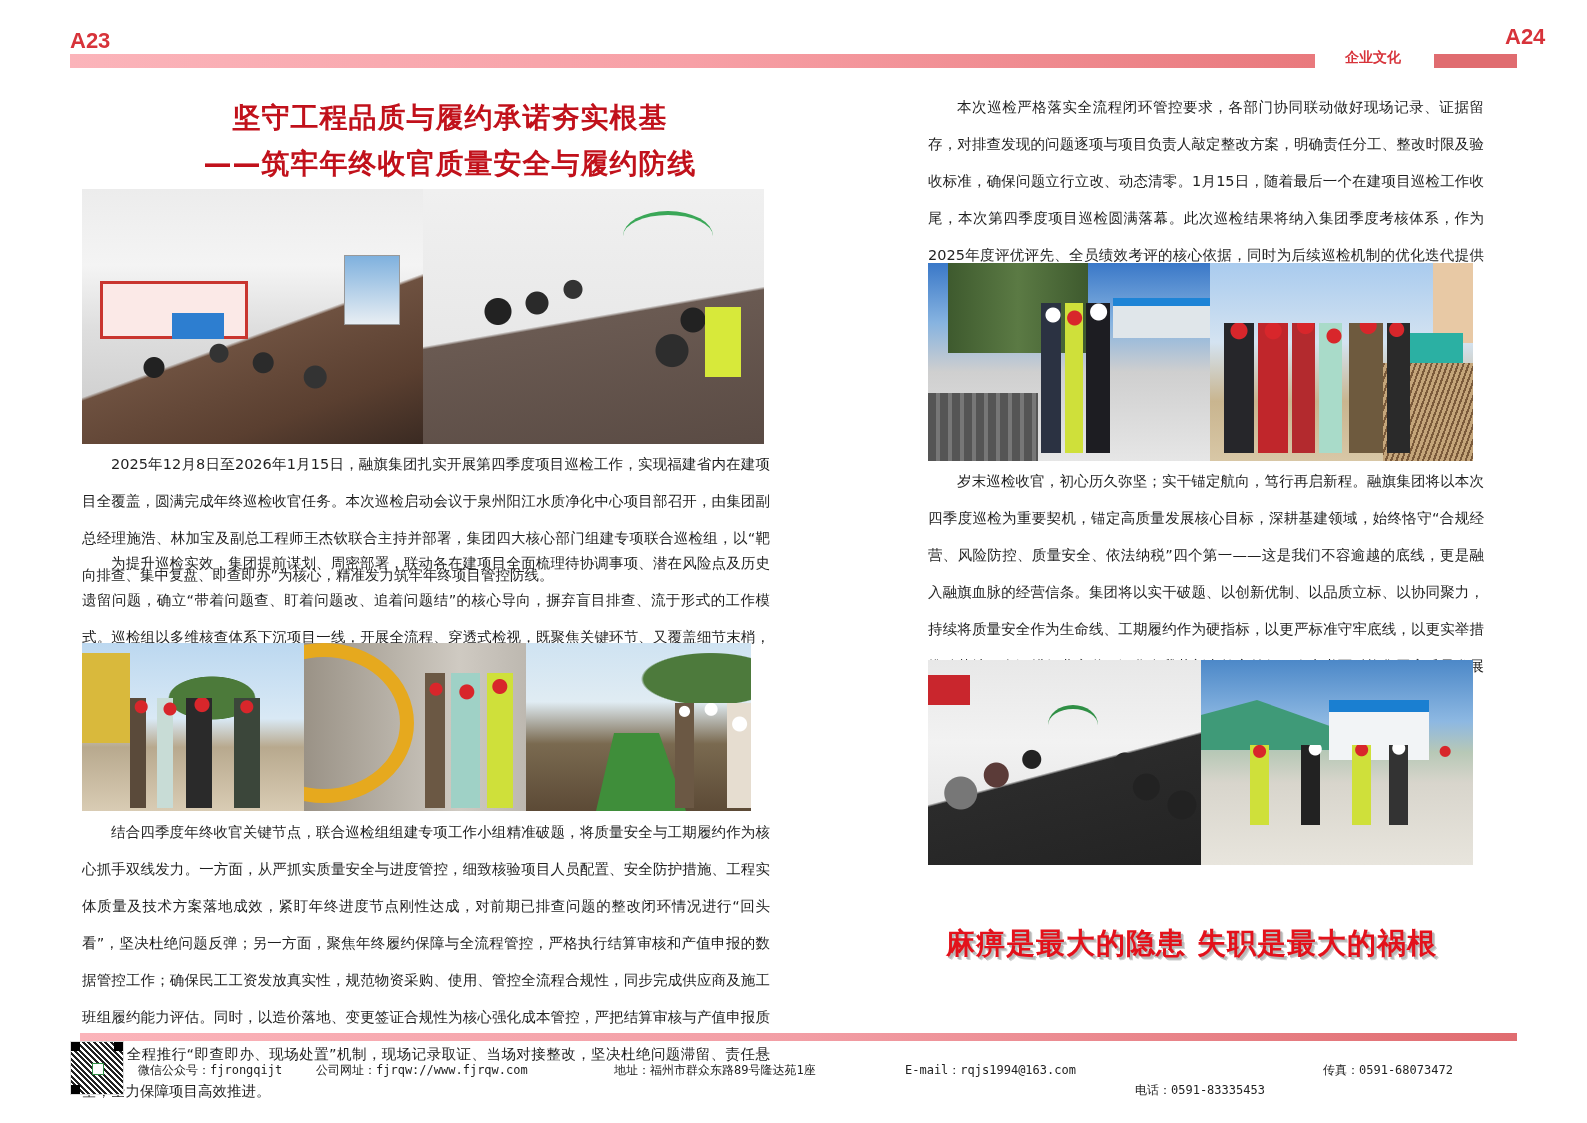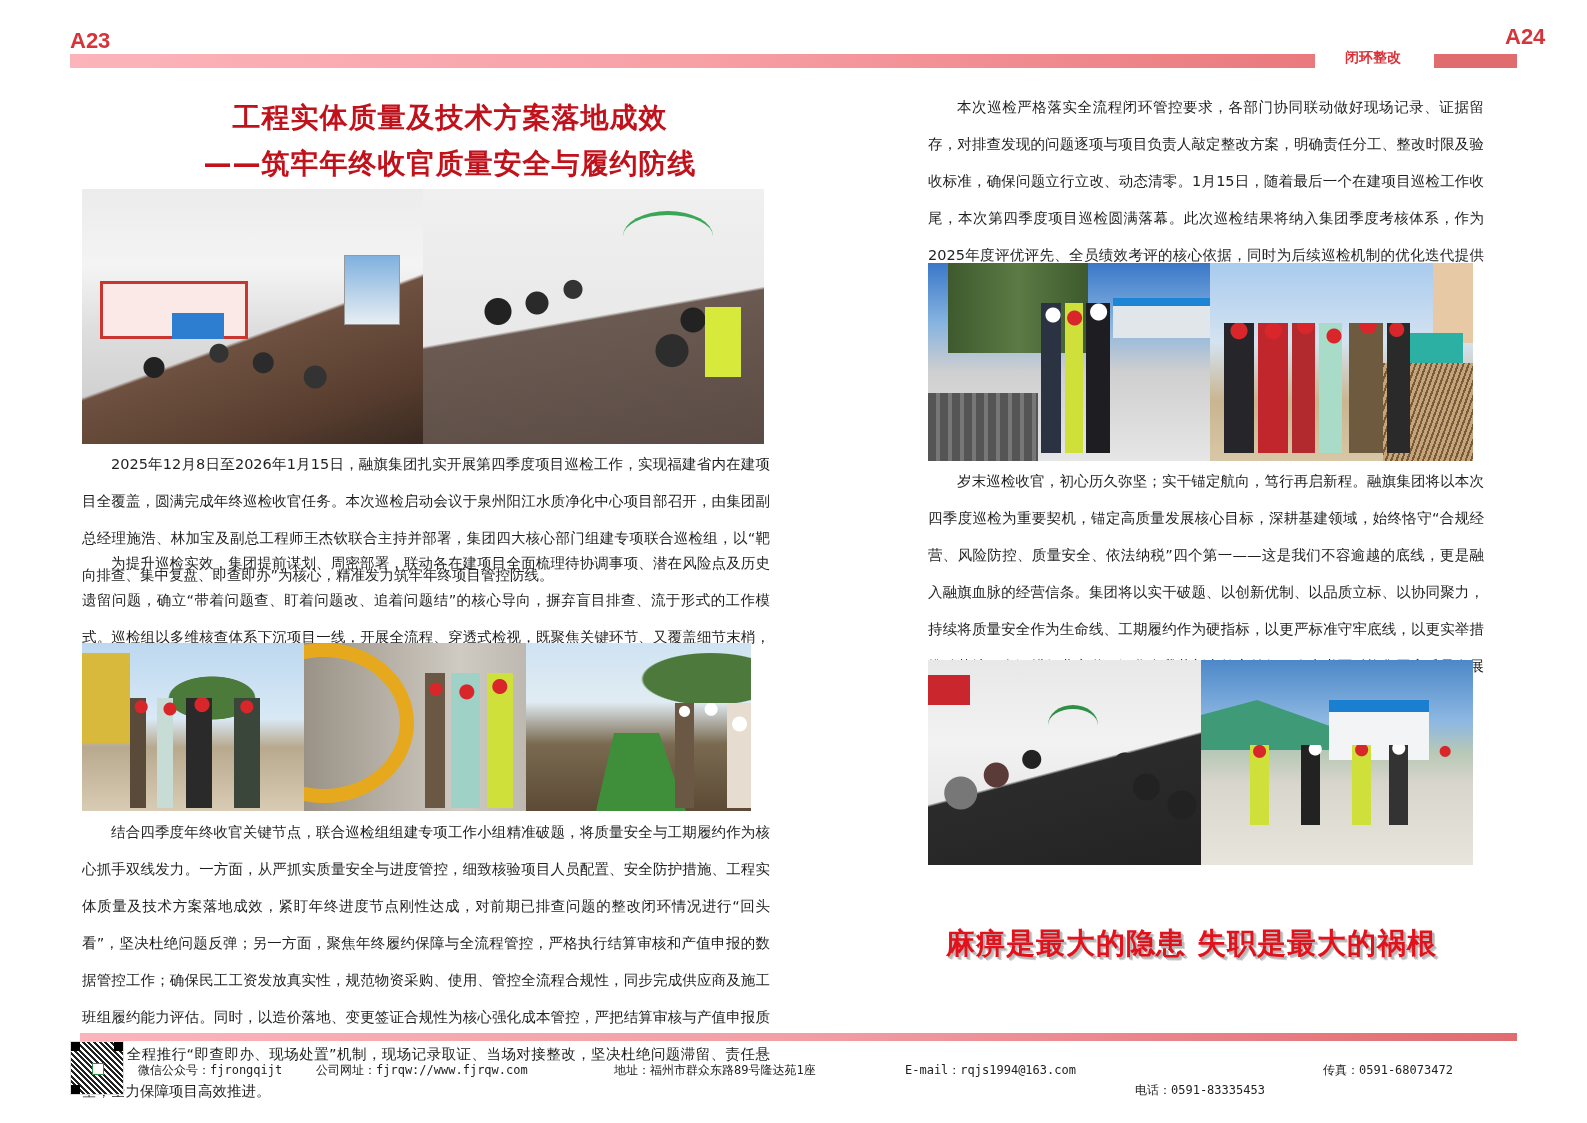--- a/index.html
+++ b/index.html
@@ -152,25 +152,25 @@
   .f-addr { left: 614px; }
   .f-email { left: 905px; }
   .f-tel { left: 1135px; margin-top: 20px; }
   .f-fax { left: 1323px; }
 </style>
 </head>
 <body>
 
 <div class="page-num left">A23</div>
 <div class="top-bar a"></div>
-<div class="section-tag">闭环整改</div>
+<div class="section-tag">企业文化</div>
 <div class="top-bar b"></div>
 <div class="page-num right">A24</div>
 
-<h1 class="headline l1">工程实体质量及技术方案落地成效</h1>
+<h1 class="headline l1">坚守工程品质与履约承诺夯实根基</h1>
 <h2 class="headline l2">——筑牢年终收官质量安全与履约防线</h2>
 
 <div class="photo p-meet1">
   <div class="wall"></div>
   <div class="banner"></div>
   <div class="poster"></div>
   <div class="people"></div>
 </div>
 <div class="photo p-meet2">
   <div class="logo"></div>

